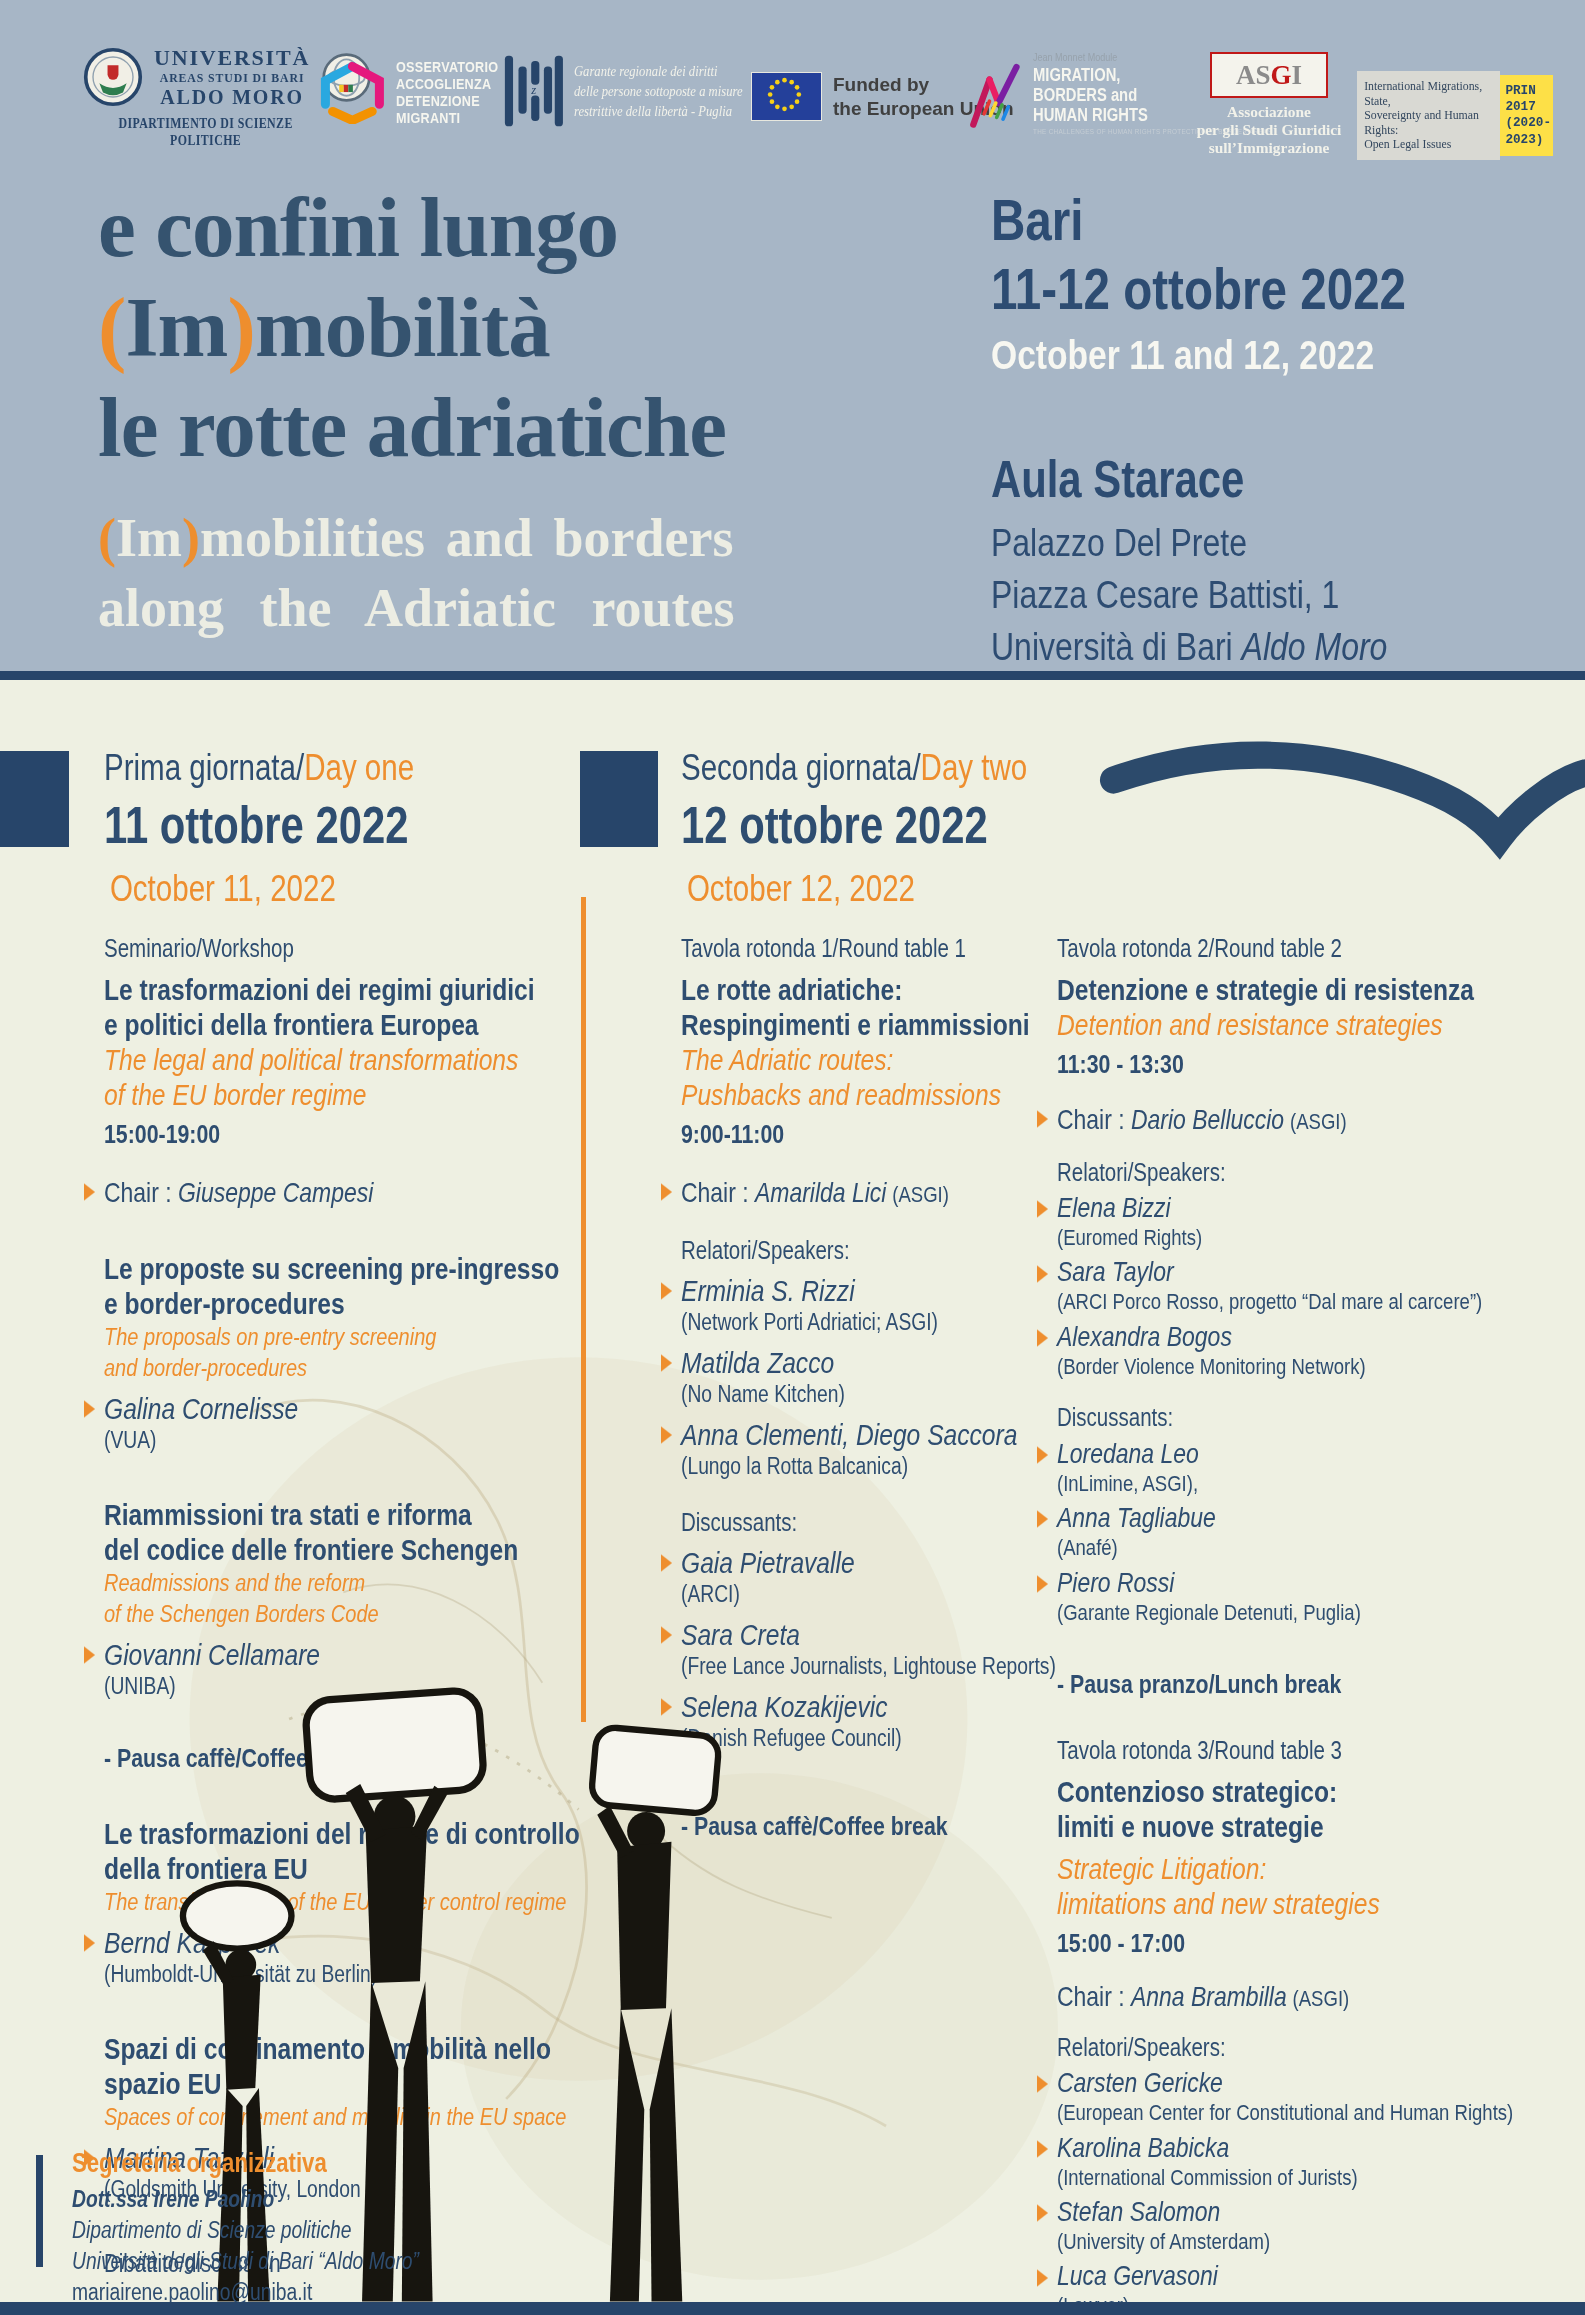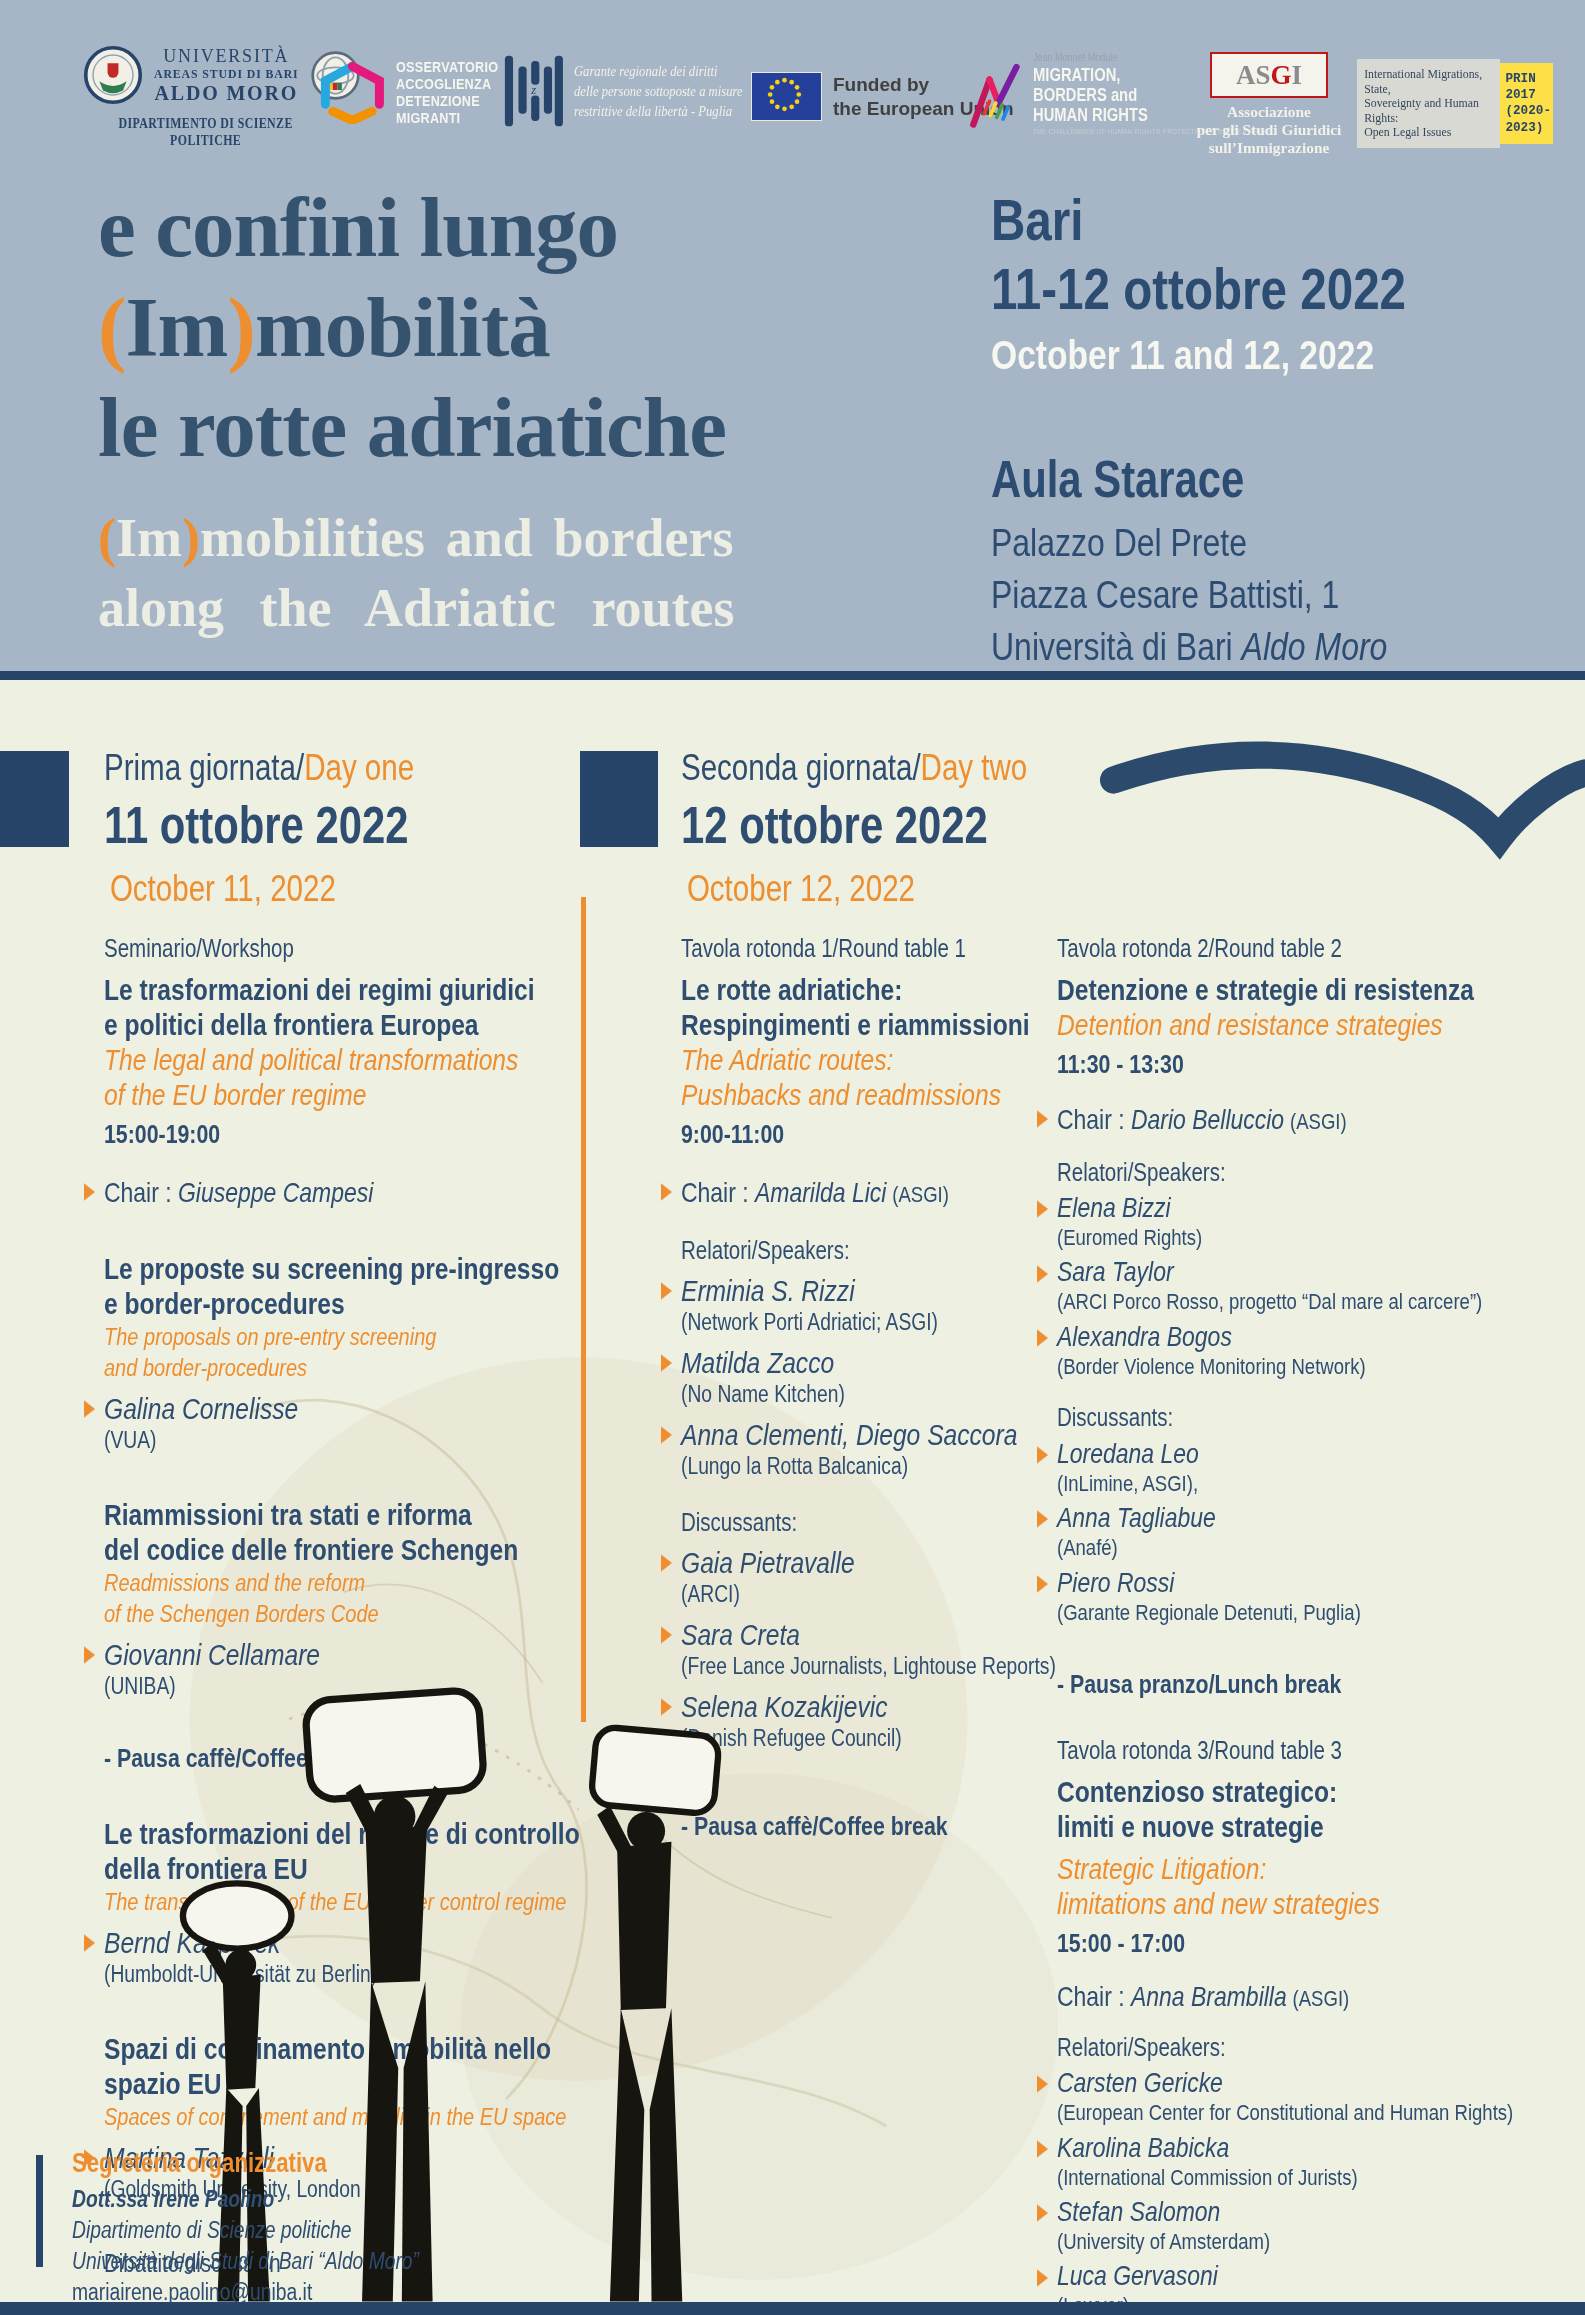--- a/index.html
+++ b/index.html
@@ -5,21 +5,21 @@
   html,body{margin:0;padding:0;background:#6b6f74;}
   .poster{position:relative;width:1586px;height:2316px;background:#eef0e2;overflow:hidden;
           font-family:"Liberation Sans",sans-serif;}
   
   .band{position:absolute;left:0;top:0;width:100%;height:680px;background:#a7b6c6;
         border-bottom:9px solid #27456a;box-sizing:border-box;}
   .cx{transform:scaleX(.82);transform-origin:0 0;}
   
   .logo{position:absolute;display:flex;align-items:center;gap:11px;}
   .uniba-text{color:#27456a;font-family:"Liberation Serif",serif;text-align:center;}
-  .uniba-l1{font-size:18px;font-weight:normal;letter-spacing:1.8px;}
+  .uniba-l1{font-size:22px;font-weight:bold;letter-spacing:1.8px;text-align:right;}
   .uniba-l2{font-size:11.8px;font-weight:bold;letter-spacing:0.9px;}
   .uniba-l3{font-size:20px;font-weight:bold;letter-spacing:1.8px;}
   .uniba-dept{font-size:14.5px;font-family:"Liberation Serif",serif;color:#27456a;
               letter-spacing:0.5px;margin-top:5.4px;text-align:center;font-weight:bold;}
   .oadm-text{color:#f6f6ef;font-weight:bold;font-size:15.4px;line-height:17px;letter-spacing:0.3px;}
   .gar-text{color:#f2f2ea;font-family:"Liberation Serif",serif;font-style:italic;
             font-size:15.4px;line-height:20px;}
   .euflag{width:69px;height:47px;background:#24409a;border:1.8px solid #e8e8df;position:relative;flex:none;}
   .eu-text{color:#404040;font-weight:bold;font-size:19px;line-height:23.5px;}
   .jmm-pre{color:#97a2ac;font-size:11px;margin-bottom:1.8px;}
@@ -211,21 +211,21 @@
         <span class="asgi-g">G</span>
         <span>I</span>
     </div>
     <div class="asgi-cap">
       <div>Associazione</div>
       <div>per gli Studi Giuridici</div>
       <div>sull’Immigrazione</div>
     </div>
   </div>
 
-  <div class="logo" id="logo-prin" style="left:1357px;top:59px;gap:0;border-radius:6px;">
+  <div class="logo" id="logo-prin" style="left:1357px;top:71px;gap:0;border-radius:6px;">
     <div class="prin-gray">
       <div>International Migrations, State,</div>
       <div>Sovereignty and Human Rights:</div>
       <div>Open Legal Issues</div>
     </div>
     <div class="prin-yellow">
       <div>PRIN 2017</div>
       <div>(2020-2023)</div>
     </div>
   </div>

